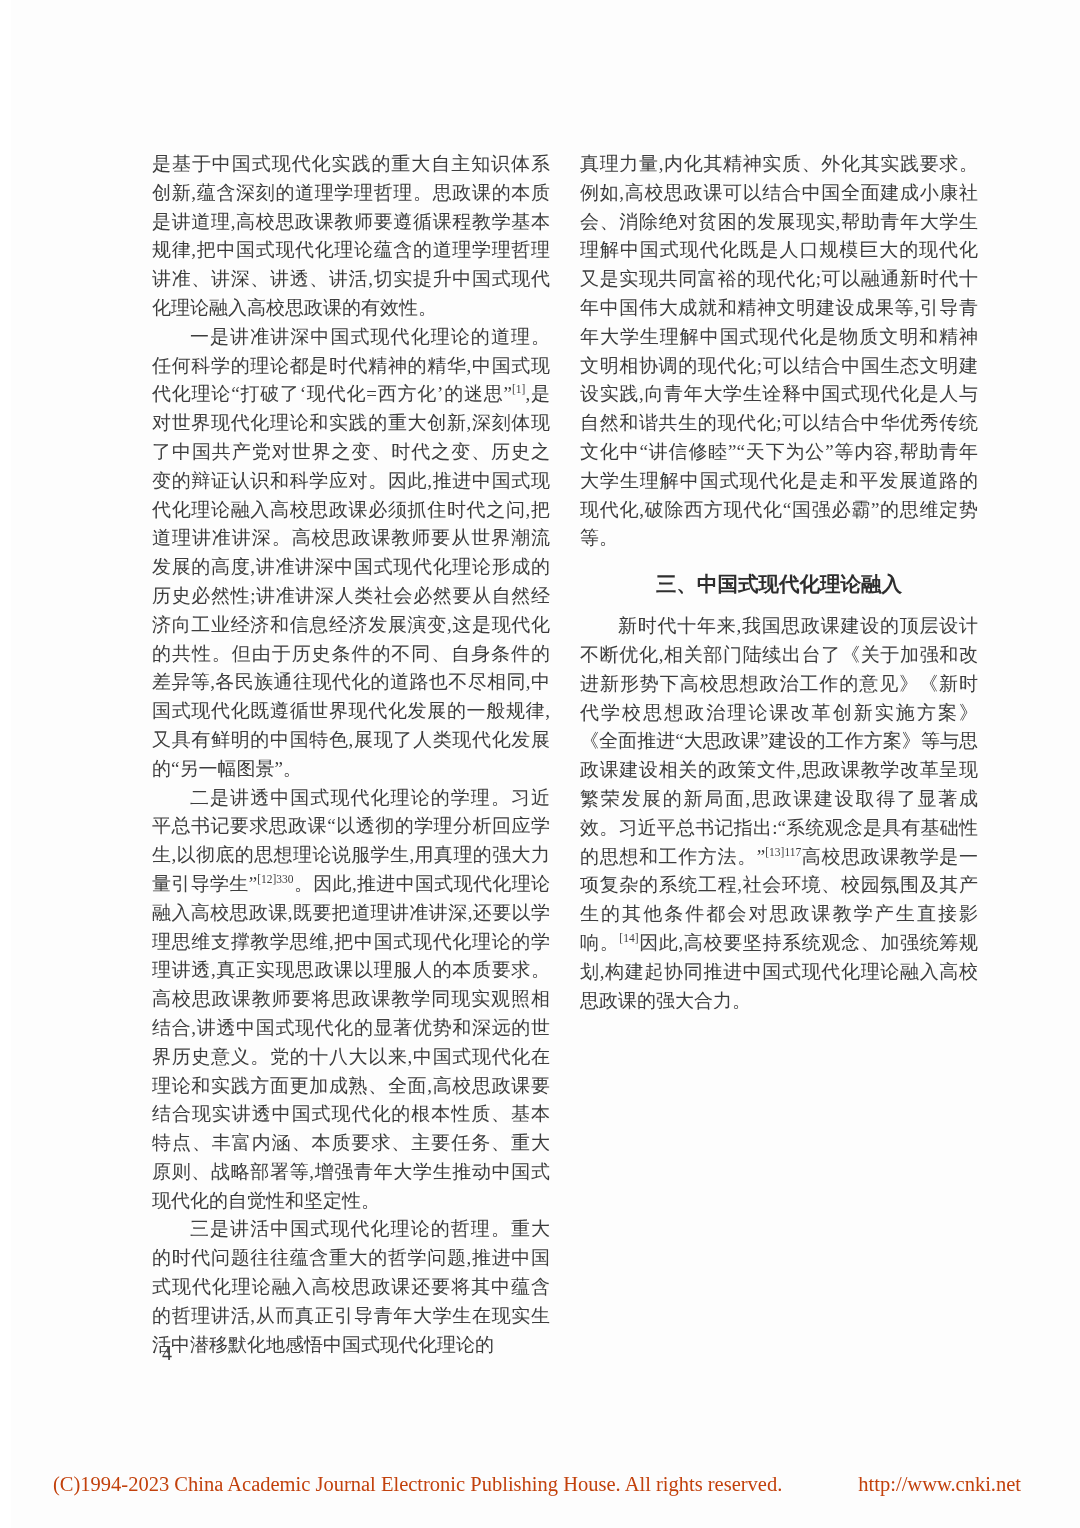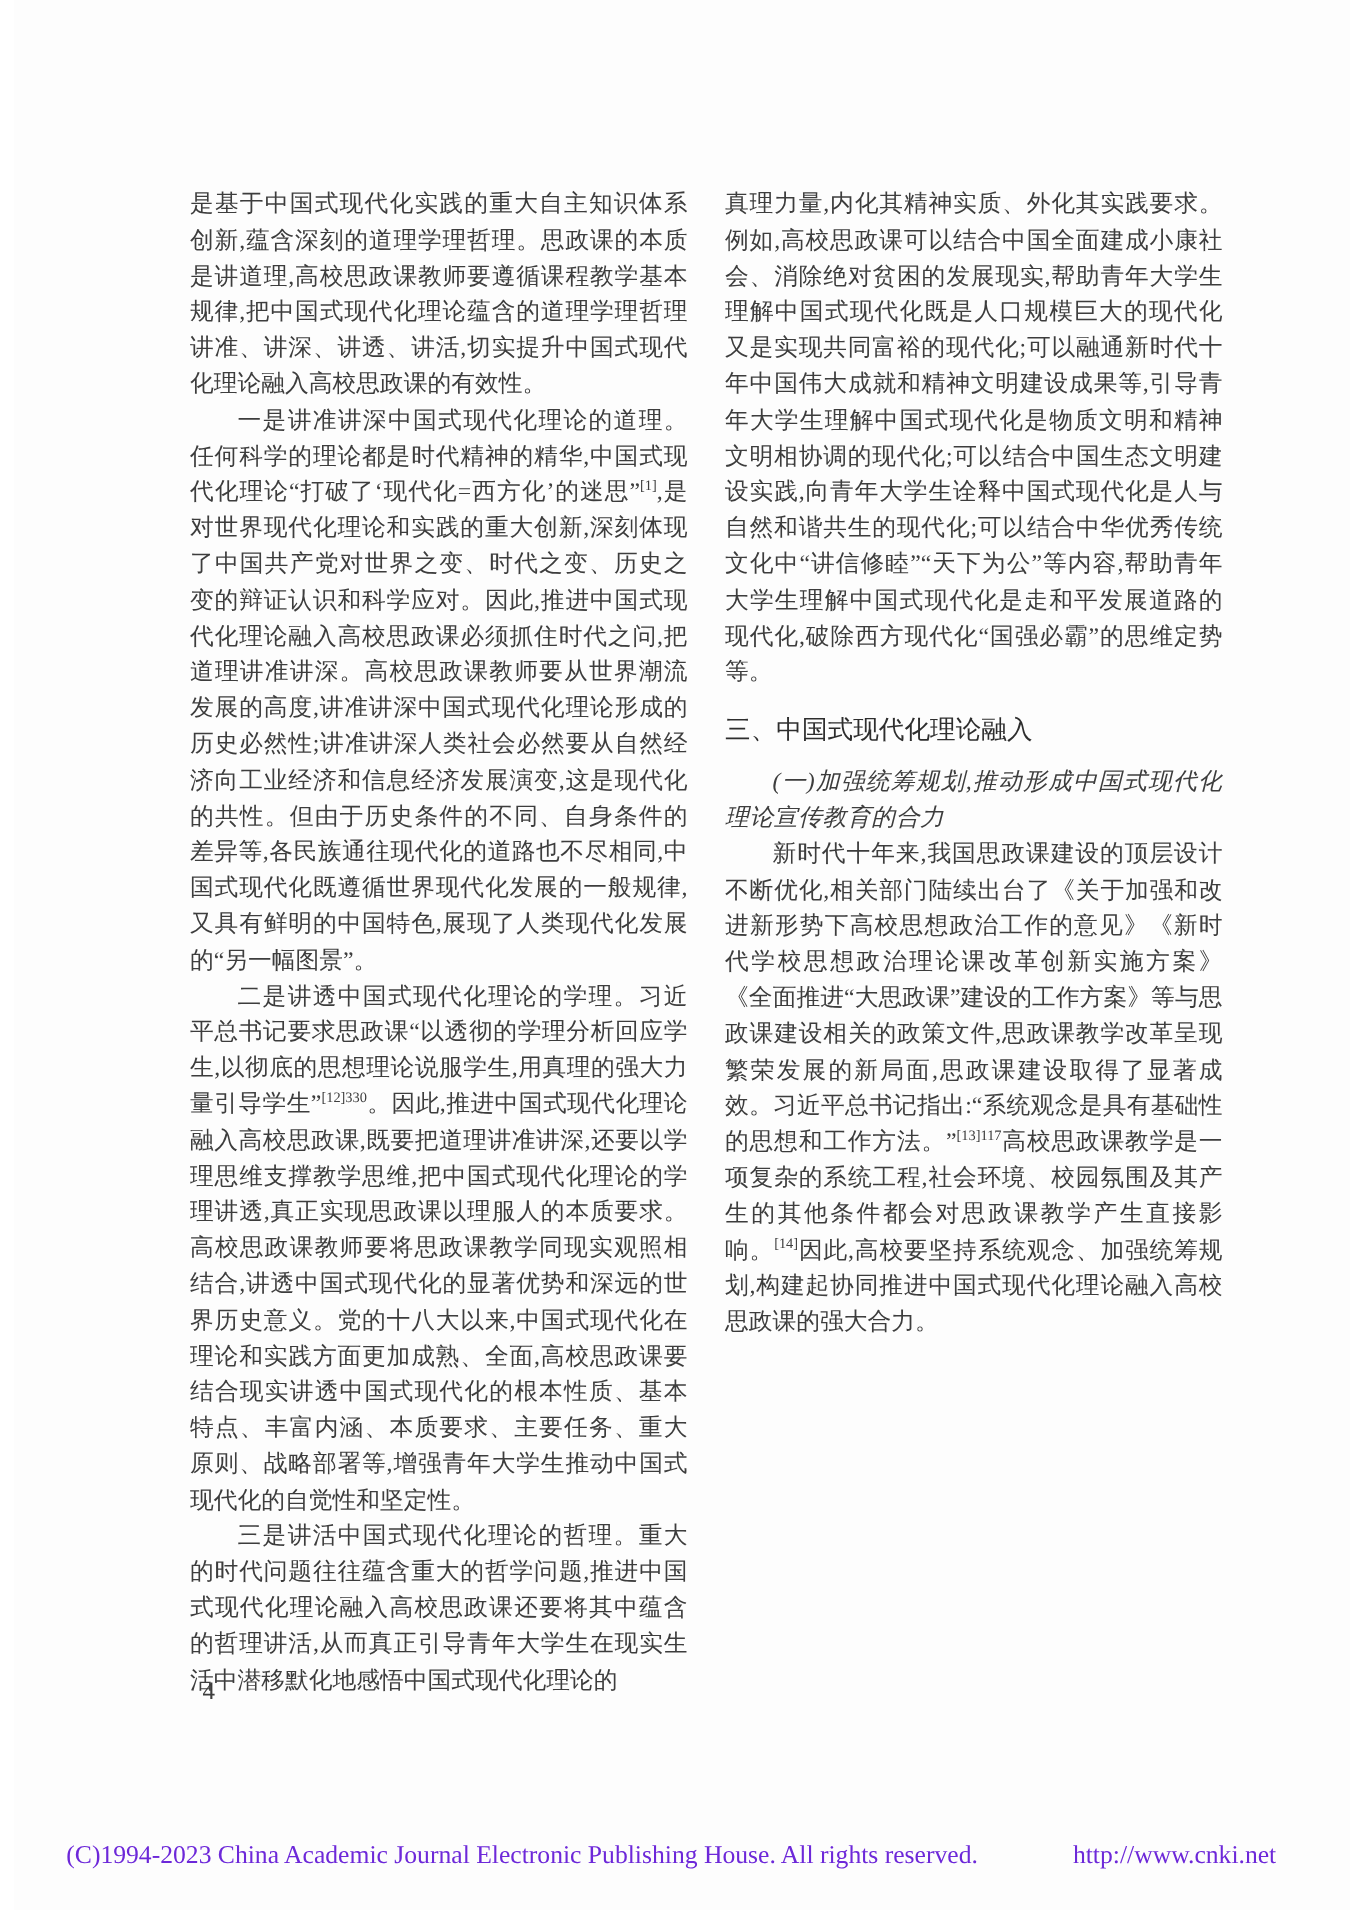--- a/index.html
+++ b/index.html
@@ -20,22 +20,22 @@
     line-height:28.8px;
     text-align:justify;
     text-justify:inter-ideograph;
   }
   .col-left{left:141px;}
   .col-right{left:569px;}
   .column p{margin:0;text-indent:2em;}
   .column p.no-indent{text-indent:0;}
   .sec-heading{
     font-family:"Liberation Sans","DejaVu Sans",sans-serif;
-    font-weight:400;
-    text-align:left;
+    font-weight:700;
+    text-align:center;
     font-size:20.5px;
     line-height:33px;
     color:#2e2e2e;
     margin:14px 0 12px 0;
   }
   .sub-heading{
     font-style:italic;
     letter-spacing:0.5px;
   }
   sup{
@@ -49,42 +49,41 @@
     left:151px;top:1342px;
     font-size:20px;
     color:#3d3d3d;
   }
   .footer{
     position:absolute;
     left:42px;top:1470px;
     width:968px;
     display:flex;
     justify-content:space-between;
-    color:#6d28d9;
+    color:#c2410c;
     font-size:20.5px;
     line-height:28px;
     white-space:nowrap;
   }
 </style>
 </head>
 <body>
 
 <div class="page">
   <div class="column col-left">
       <p class="no-indent">是基于中国式现代化实践的重大自主知识体系创新,蕴含深刻的道理学理哲理。思政课的本质是讲道理,高校思政课教师要遵循课程教学基本规律,把中国式现代化理论蕴含的道理学理哲理讲准、讲深、讲透、讲活,切实提升中国式现代化理论融入高校思政课的有效性。</p>
       <p>一是讲准讲深中国式现代化理论的道理。任何科学的理论都是时代精神的精华,中国式现代化理论“打破了‘现代化=西方化’的迷思”<sup>[1]</sup>,是对世界现代化理论和实践的重大创新,深刻体现了中国共产党对世界之变、时代之变、历史之变的辩证认识和科学应对。因此,推进中国式现代化理论融入高校思政课必须抓住时代之问,把道理讲准讲深。高校思政课教师要从世界潮流发展的高度,讲准讲深中国式现代化理论形成的历史必然性;讲准讲深人类社会必然要从自然经济向工业经济和信息经济发展演变,这是现代化的共性。但由于历史条件的不同、自身条件的差异等,各民族通往现代化的道路也不尽相同,中国式现代化既遵循世界现代化发展的一般规律,又具有鲜明的中国特色,展现了人类现代化发展的“另一幅图景”。</p>
       <p>二是讲透中国式现代化理论的学理。习近平总书记要求思政课“以透彻的学理分析回应学生,以彻底的思想理论说服学生,用真理的强大力量引导学生”<sup>[12]330</sup>。因此,推进中国式现代化理论融入高校思政课,既要把道理讲准讲深,还要以学理思维支撑教学思维,把中国式现代化理论的学理讲透,真正实现思政课以理服人的本质要求。高校思政课教师要将思政课教学同现实观照相结合,讲透中国式现代化的显著优势和深远的世界历史意义。党的十八大以来,中国式现代化在理论和实践方面更加成熟、全面,高校思政课要结合现实讲透中国式现代化的根本性质、基本特点、丰富内涵、本质要求、主要任务、重大原则、战略部署等,增强青年大学生推动中国式现代化的自觉性和坚定性。</p>
       <p>三是讲活中国式现代化理论的哲理。重大的时代问题往往蕴含重大的哲学问题,推进中国式现代化理论融入高校思政课还要将其中蕴含的哲理讲活,从而真正引导青年大学生在现实生活中潜移默化地感悟中国式现代化理论的</p>
     </div>
   <div class="column col-right">
       <p class="no-indent">真理力量,内化其精神实质、外化其实践要求。例如,高校思政课可以结合中国全面建成小康社会、消除绝对贫困的发展现实,帮助青年大学生理解中国式现代化既是人口规模巨大的现代化又是实现共同富裕的现代化;可以融通新时代十年中国伟大成就和精神文明建设成果等,引导青年大学生理解中国式现代化是物质文明和精神文明相协调的现代化;可以结合中国生态文明建设实践,向青年大学生诠释中国式现代化是人与自然和谐共生的现代化;可以结合中华优秀传统文化中“讲信修睦”“天下为公”等内容,帮助青年大学生理解中国式现代化是走和平发展道路的现代化,破除西方现代化“国强必霸”的思维定势等。</p>
       <div class="sec-heading">
         <div>三、中国式现代化理论融入</div>
       </div>
-      <p class="sub-heading">(一)加强统筹规划,推动形成中国式现代化理论宣传教育的合力</p>
       <p>新时代十年来,我国思政课建设的顶层设计不断优化,相关部门陆续出台了《关于加强和改进新形势下高校思想政治工作的意见》《新时代学校思想政治理论课改革创新实施方案》《全面推进“大思政课”建设的工作方案》等与思政课建设相关的政策文件,思政课教学改革呈现繁荣发展的新局面,思政课建设取得了显著成效。习近平总书记指出:“系统观念是具有基础性的思想和工作方法。”<sup>[13]117</sup>高校思政课教学是一项复杂的系统工程,社会环境、校园氛围及其产生的其他条件都会对思政课教学产生直接影响。<sup>[14]</sup>因此,高校要坚持系统观念、加强统筹规划,构建起协同推进中国式现代化理论融入高校思政课的强大合力。</p>
     </div>
   <div class="page-number">4</div>
   <div class="footer">
     <span>(C)1994-2023 China Academic Journal Electronic Publishing House. All rights reserved.</span>
     <span>http://www.cnki.net</span>
   </div>
 </div>
 
 </body></html>

